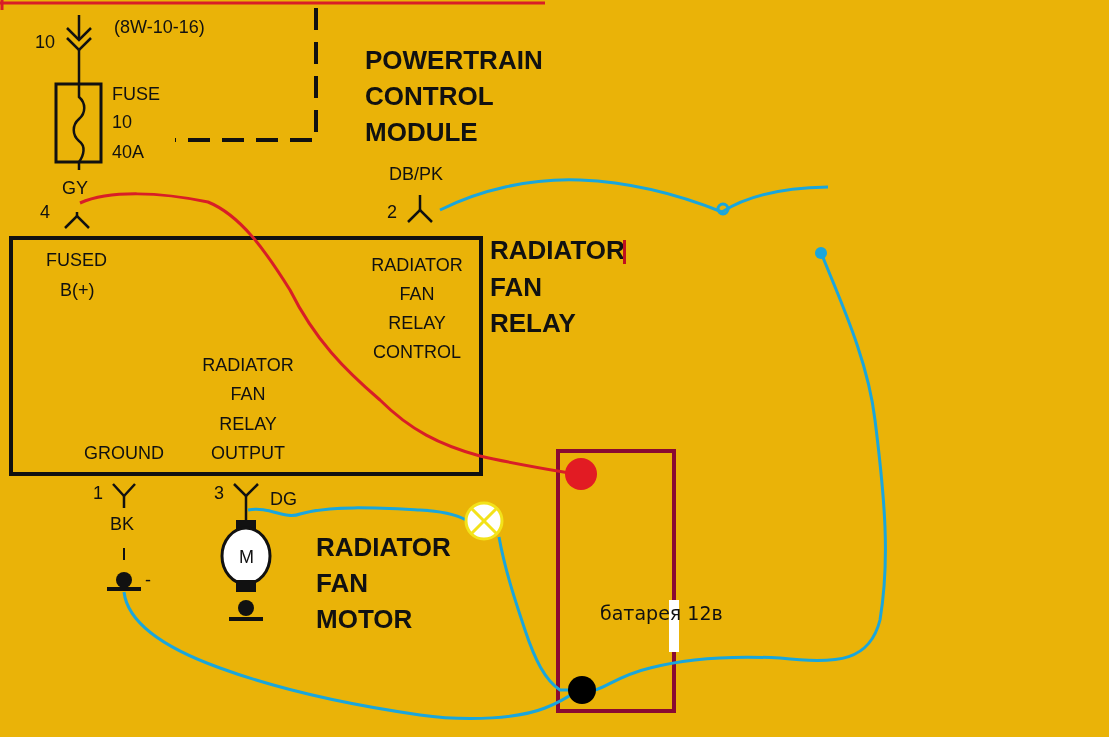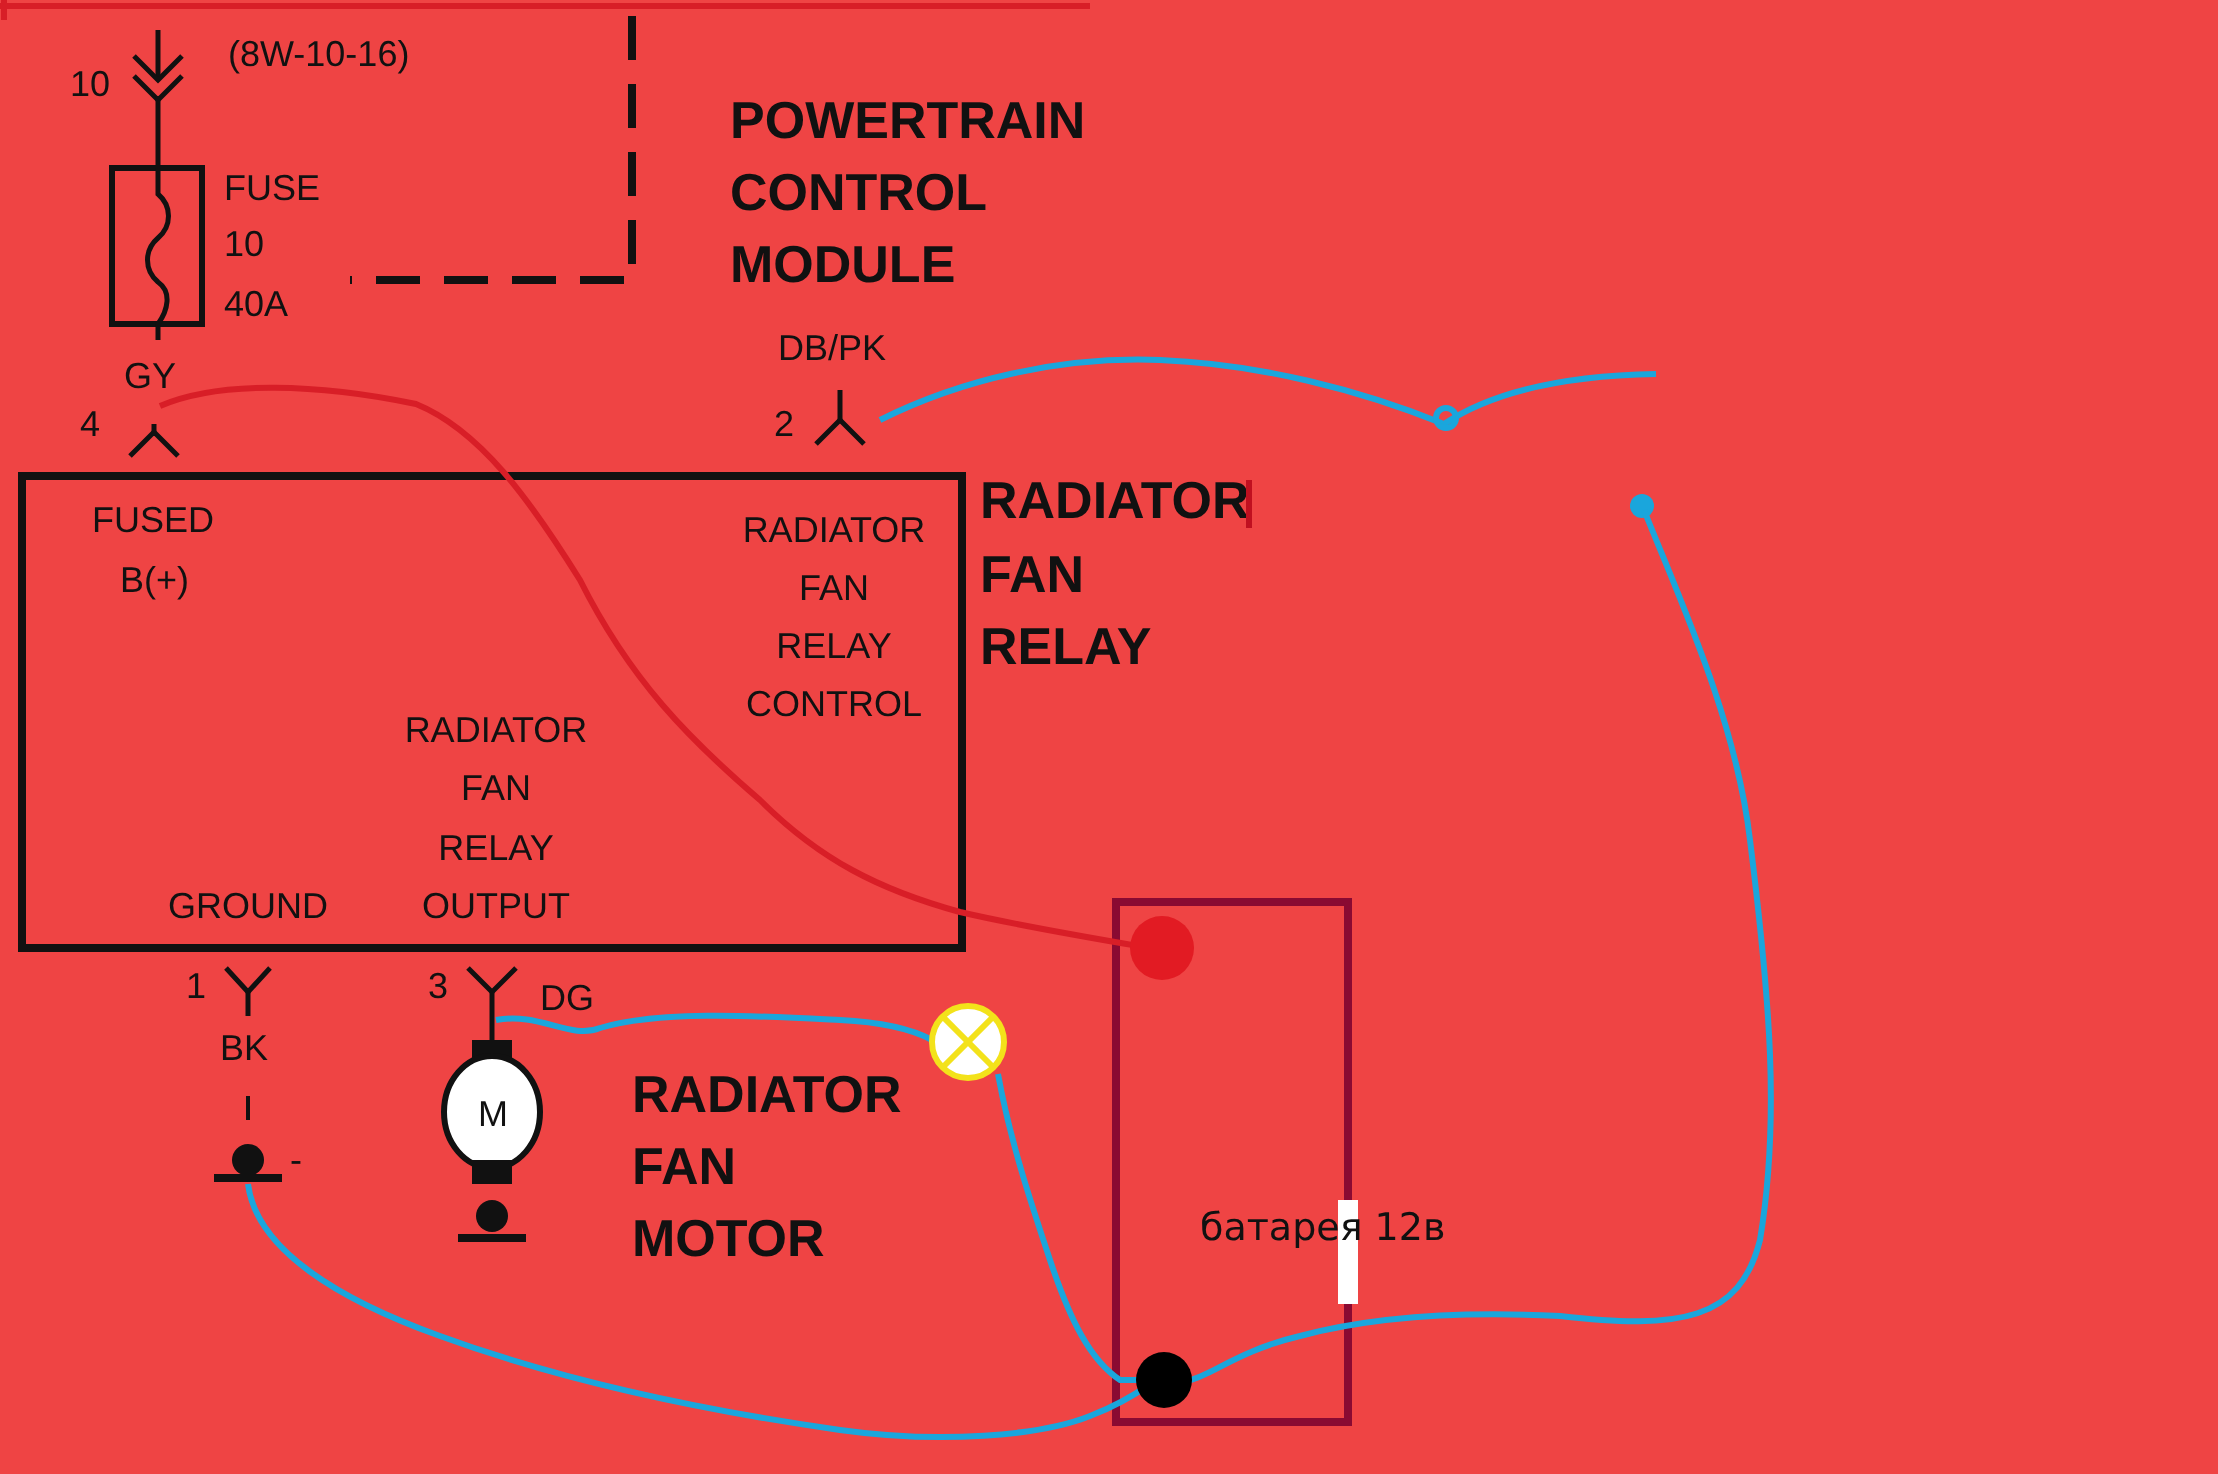--- a/index.html
+++ b/index.html
@@ -1,16 +1,16 @@
 <!DOCTYPE html>
 <html><head>
   <meta charset="utf-8">
   <style>
     html, body { margin: 0; padding: 0; background: #ffffff; }
-    #stage { position: relative; width: 1109px; height: 737px; overflow: hidden; background: #ef4444; }
+    #stage { position: relative; width: 1109px; height: 737px; overflow: hidden; background: #eab308; }
     svg { position: absolute; left: 0; top: 0; }
     .lbl { font-family: "Liberation Sans", sans-serif; fill: #111; }
     .sm { font-size: 18px; }
     .bold { font-size: 26px; font-weight: bold; }
     .ru { font-family: "DejaVu Sans", sans-serif; font-size: 19px; fill: #111; }
   </style>
 </head>
 <body>
 
 <div id="stage">

